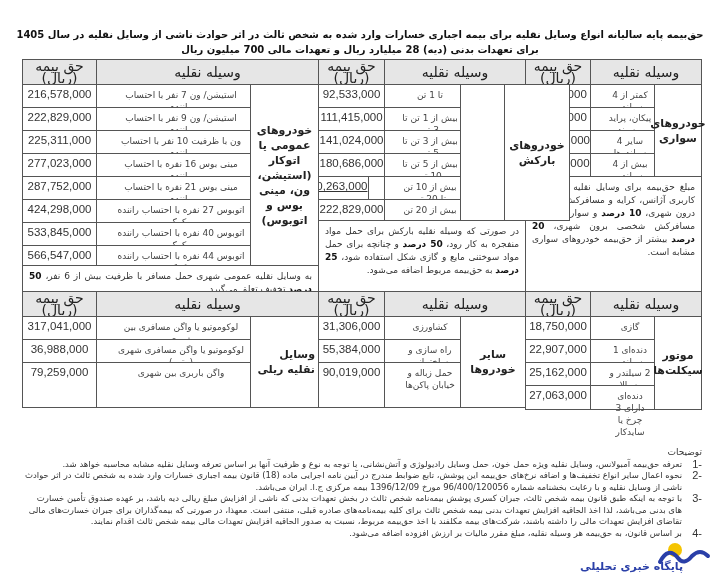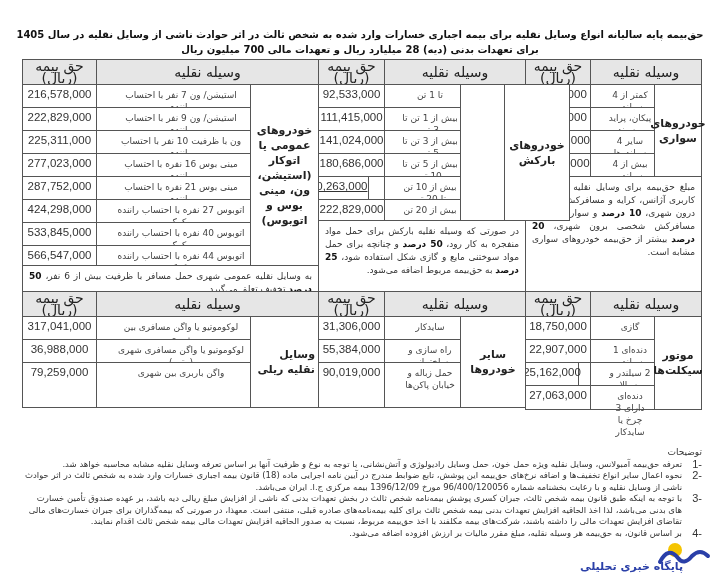--- a/index.html
+++ b/index.html
@@ -85,27 +85,27 @@
     <div class="cell hdr" style="left: 525px; top: 291px; width: 66px; height: 26px;">حق بیمه (ریال)</div>
     <div class="cell hdr" style="left: 590px; top: 291px; width: 112px; height: 26px;">وسیله نقلیه</div>
     <div class="cell hdr" style="left: 318px; top: 291px; width: 67px; height: 26px;">حق بیمه (ریال)</div>
     <div class="cell hdr" style="left: 384px; top: 291px; width: 142px; height: 26px;">وسیله نقلیه</div>
     <div class="cell hdr" style="left: 22px; top: 291px; width: 75px; height: 26px;">حق بیمه (ریال)</div>
     <div class="cell hdr" style="left: 96px; top: 291px; width: 223px; height: 26px;">وسیله نقلیه</div>
     <div class="cell price" style="left: 525px; top: 316px; width: 66px; height: 24px;">18,750,000</div>
     <div class="cell veh" style="left: 590px; top: 316px; width: 65px; height: 24px;">گازی</div>
     <div class="cell price" style="left: 525px; top: 339px; width: 66px; height: 24px;">22,907,000</div>
     <div class="cell veh" style="left: 590px; top: 339px; width: 65px; height: 24px;">دنده‌ای 1 سیلندر</div>
-    <div class="cell price" style="left: 525px; top: 362px; width: 54px; height: 24px;">25,162,000</div>
+    <div class="cell price" style="left: 525px; top: 362px; width: 66px; height: 24px;">25,162,000</div>
     <div class="cell veh" style="left: 590px; top: 362px; width: 65px; height: 24px;">2 سیلندر و به بالا</div>
     <div class="cell price" style="left: 525px; top: 385px; width: 66px; height: 25px;">27,063,000</div>
     <div class="cell veh" style="left: 590px; top: 385px; width: 65px; height: 25px;">دنده‌ای دارای 3 چرخ یا سایدکار</div>
     <div class="cell cat" style="left: 654px; top: 316px; width: 48px; height: 94px;">موتور سیکلت‌ها</div>
     <div class="cell price" style="left: 318px; top: 316px; width: 67px; height: 24px;">31,306,000</div>
-    <div class="cell veh" style="left: 384px; top: 316px; width: 77px; height: 24px;">سایدکار</div>
+    <div class="cell veh" style="left: 384px; top: 316px; width: 77px; height: 24px;">کشاورزی</div>
     <div class="cell price" style="left: 318px; top: 339px; width: 67px; height: 24px;">55,384,000</div>
     <div class="cell veh" style="left: 384px; top: 339px; width: 77px; height: 24px;">راه سازی و ساختمانی</div>
     <div class="cell price" style="left: 318px; top: 362px; width: 67px; height: 46px;">90,019,000</div>
     <div class="cell veh" style="left: 384px; top: 362px; width: 77px; height: 46px;">حمل زباله و خیابان پاکن‌ها</div>
     <div class="cell cat" style="left: 460px; top: 316px; width: 66px; height: 92px;">سایر خودروها</div>
     <div class="cell price" style="left: 22px; top: 316px; width: 75px; height: 24px;">317,041,000</div>
     <div class="cell veh" style="left: 96px; top: 316px; width: 155px; height: 24px;">لوکوموتیو یا واگن مسافری بین شهری</div>
     <div class="cell price" style="left: 22px; top: 339px; width: 75px; height: 24px;">36,988,000</div>
     <div class="cell veh" style="left: 96px; top: 339px; width: 155px; height: 24px;">لوکوموتیو یا واگن مسافری شهری (مترو)</div>
     <div class="cell price" style="left: 22px; top: 362px; width: 75px; height: 46px; text-align: center;">79,259,000</div>

